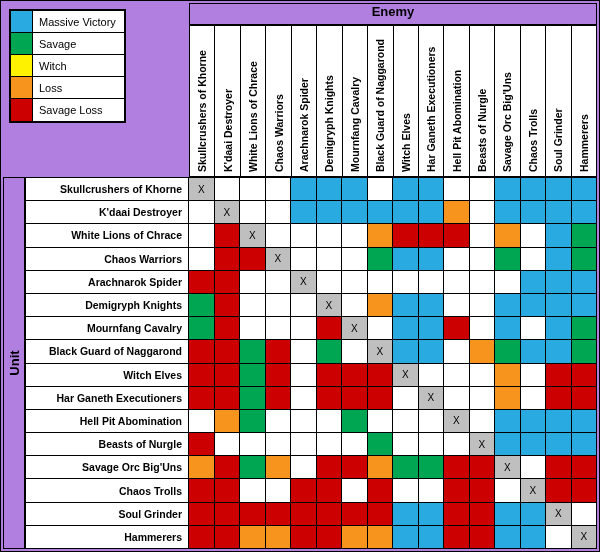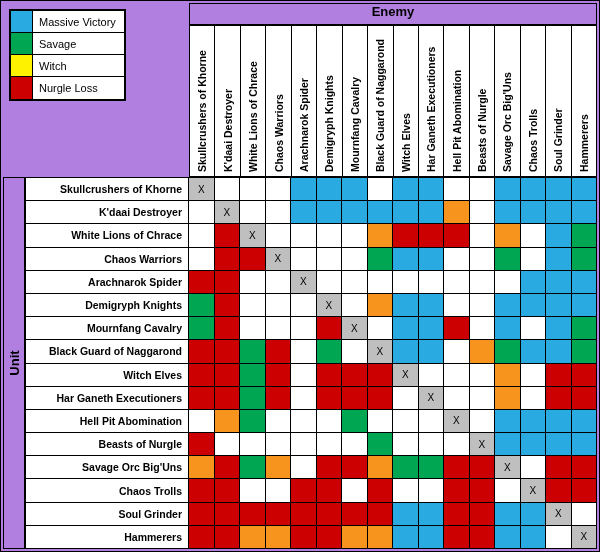--- a/index.html
+++ b/index.html
@@ -185,22 +185,26 @@
       </div>
       <div class="legend-row">
         <div class="legend-swatch" style="background: rgb(0, 166, 81);"></div>
         <div class="legend-label">Savage</div>
       </div>
       <div class="legend-row">
         <div class="legend-swatch" style="background: rgb(255, 242, 0);"></div>
         <div class="legend-label">Witch</div>
       </div>
       <div class="legend-row">
+        <div class="legend-swatch" style="background: rgb(247, 148, 30);"></div>
+        <div class="legend-label">Loss</div>
+      </div>
+      <div class="legend-row">
         <div class="legend-swatch" style="background: rgb(204, 0, 0);"></div>
-        <div class="legend-label">Nurgle Loss</div>
+        <div class="legend-label">Savage Loss</div>
       </div>
     </div>
 
   <div id="enemy-band">
     <span class="axis-title">Enemy</span>
   </div>
 
   <div id="col-headers">
       <div class="col-head">
         <span>Skullcrushers of Khorne</span>

